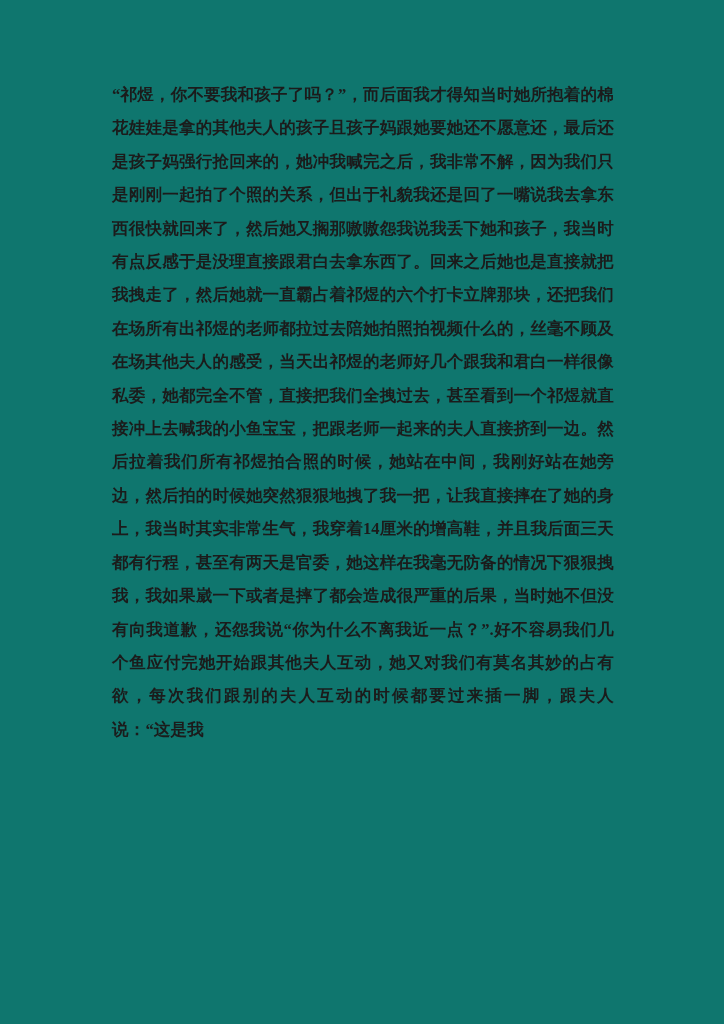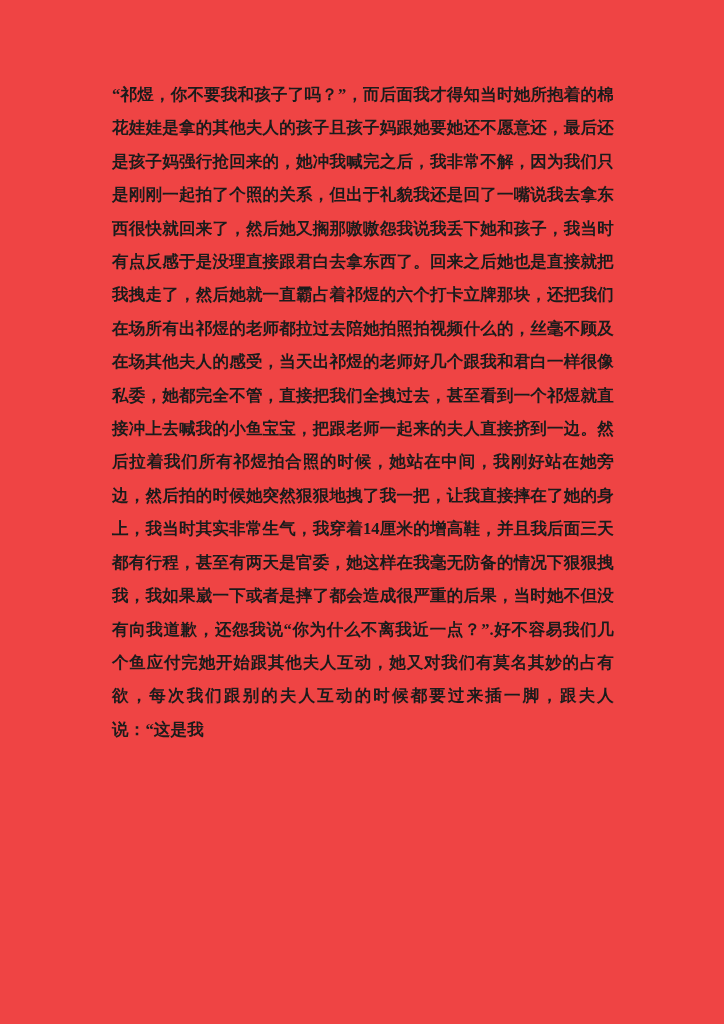--- a/index.html
+++ b/index.html
@@ -10,21 +10,21 @@
     width: 724px;
     height: 1024px;
     background: #ffffff;
     font-family: "Liberation Serif", "DejaVu Serif", serif;
     overflow: hidden;
   }
   .page {
     position: relative;
     width: 724px;
     height: 1024px;
-    background: #ef4444;
+    background: #0f766e;
     box-sizing: border-box;
   }
   .doc-body {
     position: absolute;
     left: 112px;
     top: 78px;
     width: 502px;
   }
   .para {
     margin: 0;

